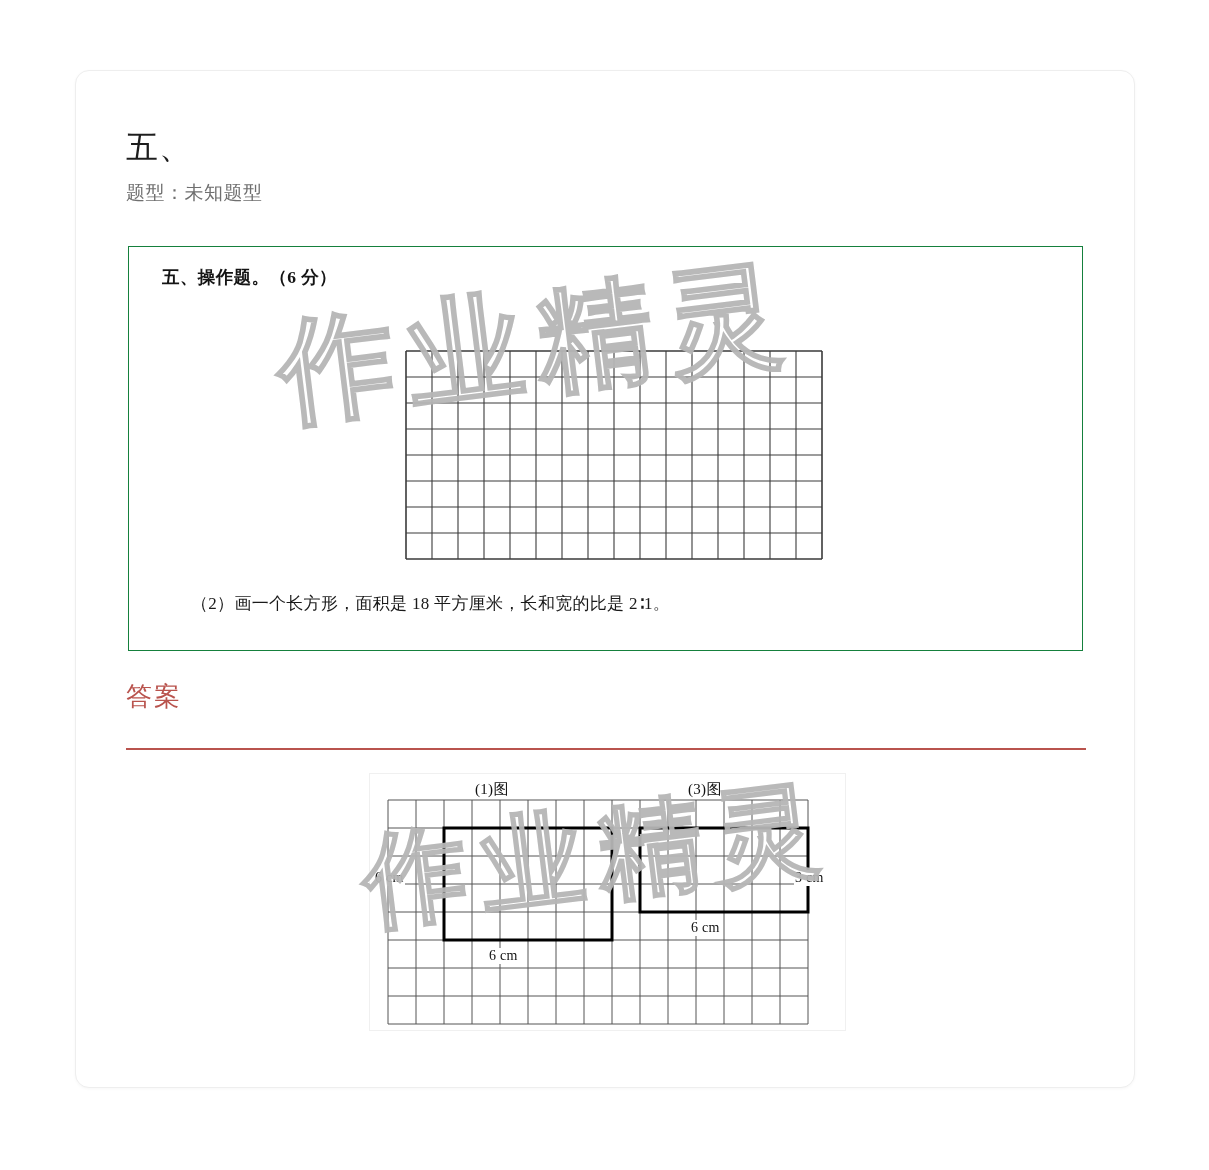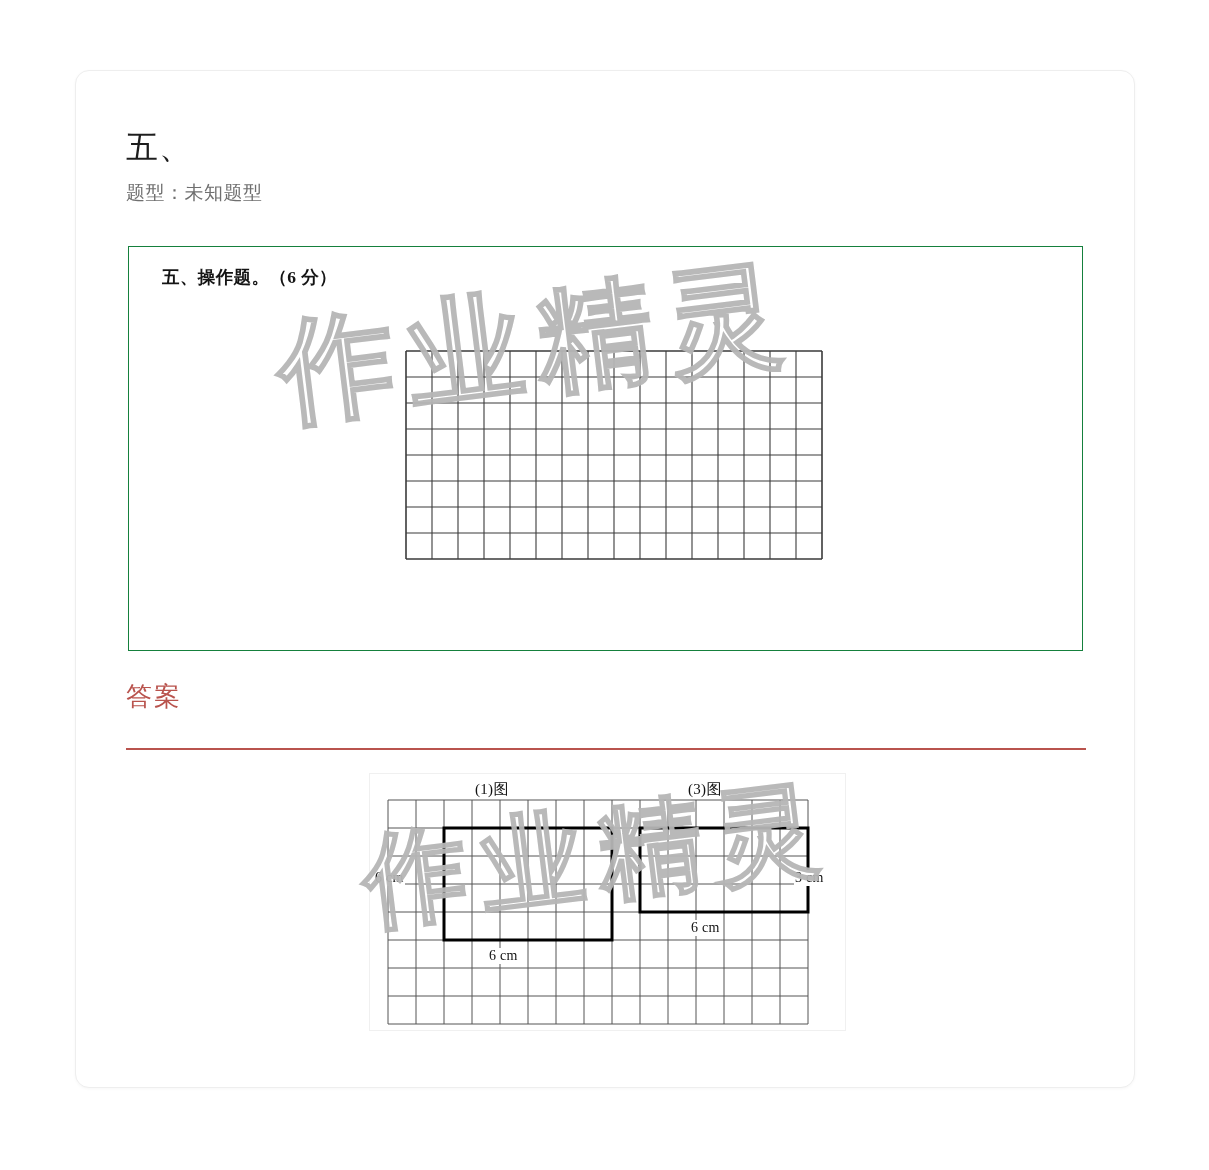--- a/index.html
+++ b/index.html
@@ -202,20 +202,21 @@
           <line x1="1" y1="53" x2="417" y2="53" stroke="#3a3a3a" stroke-width="1.1"></line>
           <line x1="1" y1="79" x2="417" y2="79" stroke="#3a3a3a" stroke-width="1.1"></line>
           <line x1="1" y1="105" x2="417" y2="105" stroke="#3a3a3a" stroke-width="1.1"></line>
           <line x1="1" y1="131" x2="417" y2="131" stroke="#3a3a3a" stroke-width="1.1"></line>
           <line x1="1" y1="157" x2="417" y2="157" stroke="#3a3a3a" stroke-width="1.1"></line>
           <line x1="1" y1="183" x2="417" y2="183" stroke="#3a3a3a" stroke-width="1.1"></line>
           <line x1="1" y1="209" x2="417" y2="209" stroke="#3a3a3a" stroke-width="1.6"></line>
         </svg>
       </div>
 
+    <div class="q-sub2">（2）画一个长方形，面积是 18 平方厘米，长和宽的比是 2∶1。</div>
 
     <div class="watermark" id="watermark-top-inner" style="left:148px;top:18px;transform:rotate(-7deg);font-size:116px;">作业精灵</div>
   </div>
 
   <div id="answer-heading">答案</div>
   <div id="answer-rule"></div>
 
   <div id="answer-figure">
     <div id="answer-figure-inner" style="position:absolute;left:0;top:0;width:100%;height:100%;">
         <svg width="477" height="258" style="position: absolute; left: 0px; top: 0px;">

